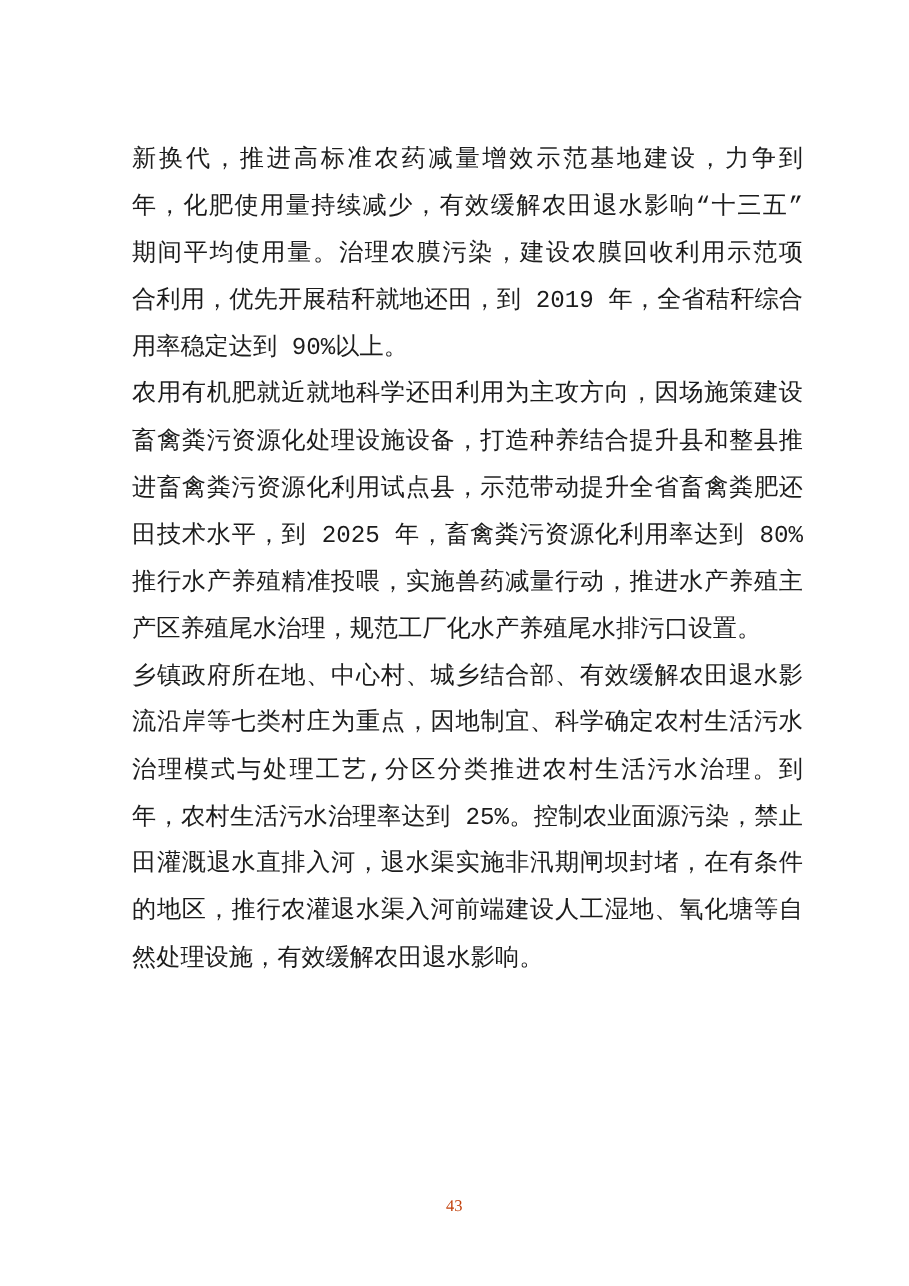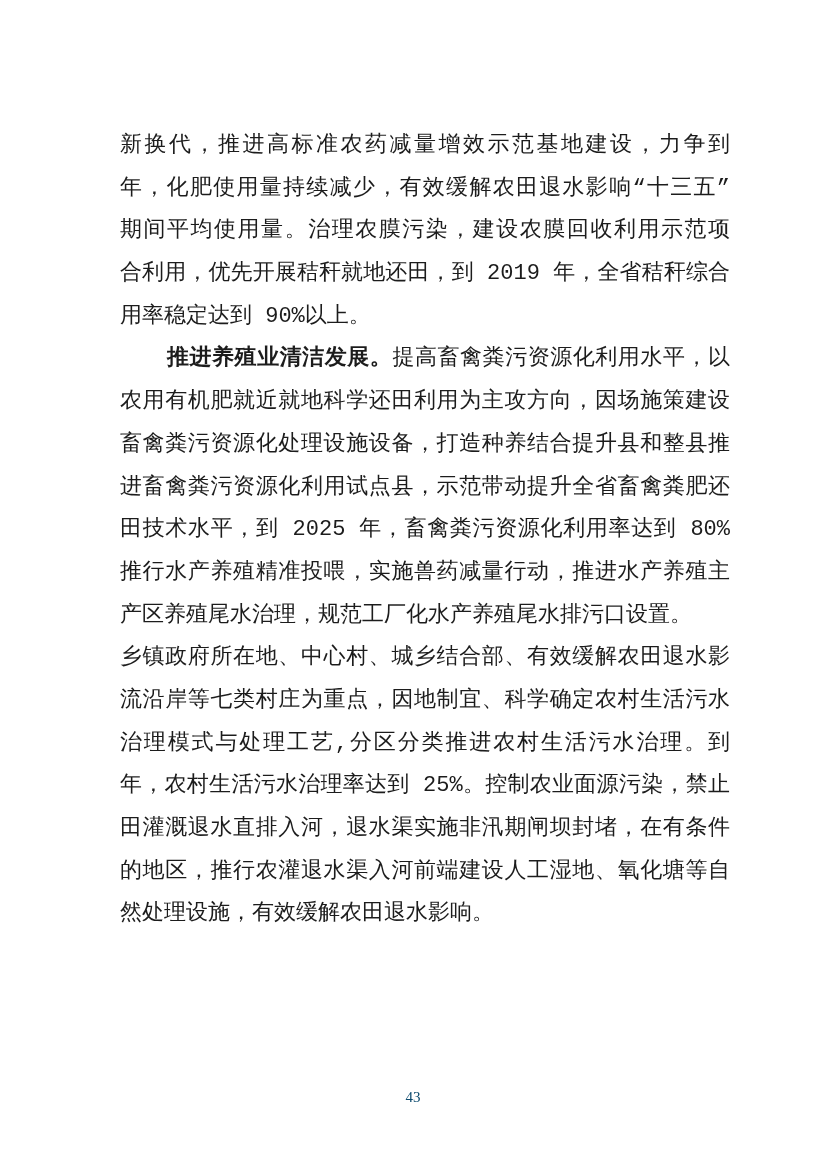--- a/index.html
+++ b/index.html
@@ -39,33 +39,32 @@
   .bold-lead {
     font-weight: bold;
   }
   .page-number {
     position: absolute;
     top: 1089px;
     left: 0;
     width: 826px;
     text-align: center;
     font-size: 15px;
-    color: #0c4a6e;
+    color: #c2410c;
   }
 </style>
 </head>
 <body>
 
 <div class="text-block">
   <div class="line"><span class="bold-lead"></span><span>新换代，推进高标准农药减量增效示范基地建设，力争到 2025</span></div>
   <div class="line"><span class="bold-lead"></span><span>年，化肥使用量持续减少，有效缓解农田退水影响“十三五”</span></div>
   <div class="line"><span class="bold-lead"></span><span>期间平均使用量。治理农膜污染，建设农膜回收利用示范项目，</span></div>
   <div class="line"><span class="bold-lead"></span><span>合利用，优先开展秸秆就地还田，到 2019 年，全省秸秆综合利</span></div>
   <div class="line para-end"><span class="bold-lead"></span><span>用率稳定达到 90%以上。</span></div>
-  <div class="line indent"><span class="bold-lead">推进养殖业清洁发展。</span><span>提高畜禽粪污资源化利用水平，以</span></div>
   <div class="line"><span class="bold-lead"></span><span>农用有机肥就近就地科学还田利用为主攻方向，因场施策建设</span></div>
   <div class="line"><span class="bold-lead"></span><span>畜禽粪污资源化处理设施设备，打造种养结合提升县和整县推</span></div>
   <div class="line"><span class="bold-lead"></span><span>进畜禽粪污资源化利用试点县，示范带动提升全省畜禽粪肥还</span></div>
   <div class="line"><span class="bold-lead"></span><span>田技术水平，到 2025 年，畜禽粪污资源化利用率达到 80%以上。</span></div>
   <div class="line"><span class="bold-lead"></span><span>推行水产养殖精准投喂，实施兽药减量行动，推进水产养殖主</span></div>
   <div class="line para-end"><span class="bold-lead"></span><span>产区养殖尾水治理，规范工厂化水产养殖尾水排污口设置。</span></div>
   <div class="line"><span class="bold-lead"></span><span>乡镇政府所在地、中心村、城乡结合部、有效缓解农田退水影响</span></div>
   <div class="line"><span class="bold-lead"></span><span>流沿岸等七类村庄为重点，因地制宜、科学确定农村生活污水</span></div>
   <div class="line"><span class="bold-lead"></span><span>治理模式与处理工艺,分区分类推进农村生活污水治理。到 2025</span></div>
   <div class="line"><span class="bold-lead"></span><span>年，农村生活污水治理率达到 25%。控制农业面源污染，禁止农</span></div>

